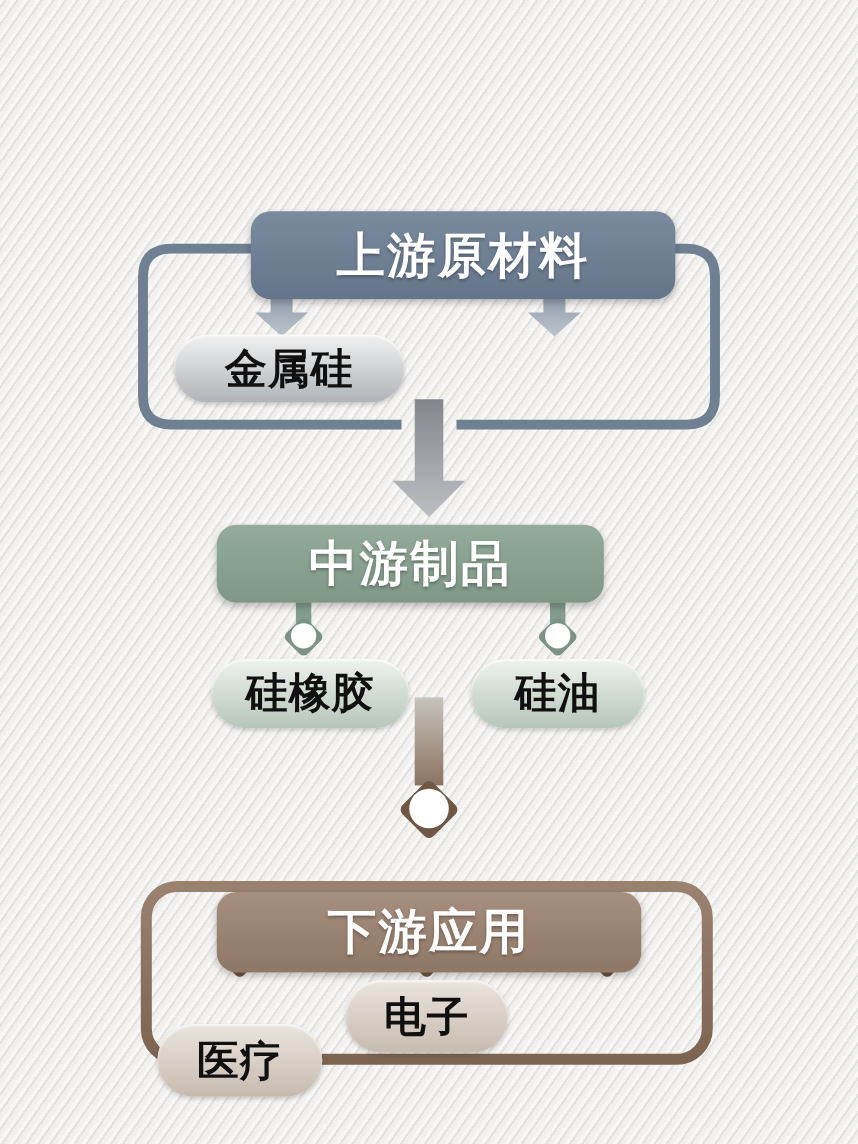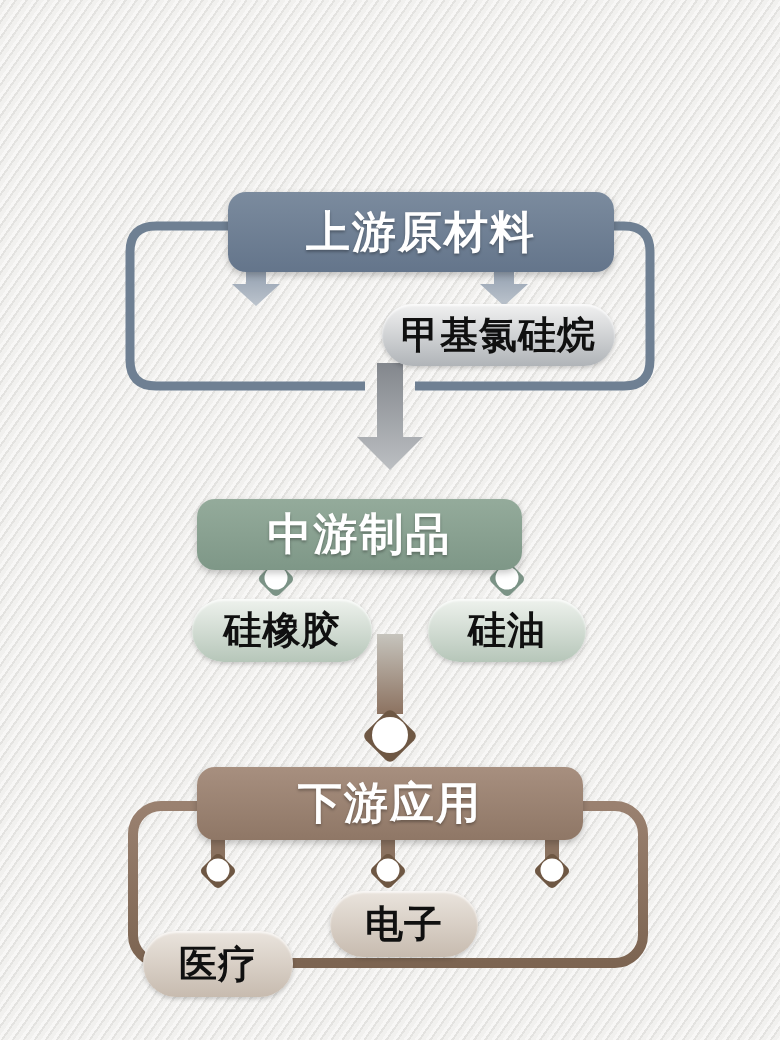--- a/index.html
+++ b/index.html
@@ -25,39 +25,39 @@
     margin:0;
   }
   .hdr{
     display:flex;align-items:center;justify-content:center;
     border-radius:18px;color:#fff;font-weight:900;font-size:44px;
     letter-spacing:2px;text-shadow:0 2px 3px rgba(0,0,0,.3);
     box-shadow:0 3px 7px rgba(0,0,0,.22);
   }
   .hdr.slate{background:linear-gradient(180deg,var(--slate-light,#7b8b9e),var(--slate-dark,#64758b));}
   .hdr.green{background:linear-gradient(180deg,var(--green-light,#94ab9b),var(--green-dark2,#7e9787));}
-  .hdr.brown{background:linear-gradient(180deg,var(--brown-light,#a78f7f),var(--brown-dark2,#8f7766));}
+  .hdr.brown{background:linear-gradient(180deg,var(--brown-light,#a78f7f),var(--brown-dark2,#8f7766));margin-top:44px;}
   .hdr-upstream{left:197px;top:192px;width:386px;height:80px;margin-left:31px;}
-  .hdr-midstream{left:197px;top:499px;width:325px;height:71px;}
+  .hdr-midstream{left:197px;top:477px;width:352px;height:71px;}
   .hdr-downstream{left:197px;top:767px;width:386px;height:73px;}
   .pill{
     display:flex;align-items:center;justify-content:center;
     border-radius:40px;color:#101010;font-weight:700;font-size:38px;
     letter-spacing:1px;
     box-shadow:0 2px 4px rgba(0,0,0,.18), inset 0 2px 2px rgba(255,255,255,.7);
   }
   .pill.gray {background:linear-gradient(180deg,var(--pill-gray-top,#f1f1f1),var(--pill-gray-bot,#b0b4b8));}
   .pill.green{background:linear-gradient(180deg,var(--pill-green-top,#eef2ed),var(--pill-green-bot,#b6c6b9));}
   .pill.brown{background:linear-gradient(180deg,var(--pill-brown-top,#eae4dd),var(--pill-brown-bot,#c7bbaf));}
   .p-u1{left:158px;top:304px;width:210px;height:62px;}
   .p-u2{left:382px;top:304px;width:233px;height:62px;}
   .p-m1{left:192px;top:599px;width:180px;height:63px;}
   .p-m2{left:428px;top:599px;width:158px;height:63px;}
   .p-d1{left:143px;top:931px;width:150px;height:66px;}
-  .p-d2{left:330px;top:891px;width:148px;height:66px;text-align:center;}
+  .p-d2{left:314px;top:891px;width:148px;height:66px;text-align:center;}
   .p-d3{left:464px;top:891px;width:173px;height:66px;}
 </style>
 </head>
 <body>
 
 <div class="page">
 
   <svg class="layer" width="780" height="1040" viewBox="0 0 780 1040">
     <defs>
       <linearGradient id="gArrowSmall" x1="0" y1="0" x2="0" y2="1">
@@ -107,21 +107,21 @@
     <rect x="-13.5" y="-13.5" width="27" height="27" rx="5" transform="translate(388,871) rotate(45)" fill="#6e5743"></rect>
     <circle cx="388" cy="870" r="11.5" fill="#ffffff"></circle>
 
     <rect x="545" y="838" width="14" height="21" fill="#8a7260"></rect>
     <rect x="-13.5" y="-13.5" width="27" height="27" rx="5" transform="translate(552,871) rotate(45)" fill="#6e5743"></rect>
     <circle cx="552" cy="870" r="11.5" fill="#ffffff"></circle>
   </svg>
 
 
   <div class="abs hdr slate hdr-upstream">上游原材料</div>
-  <div class="abs pill gray p-u2">甲基氯硅烷</div>
+  <div class="abs pill gray p-u1">金属硅</div>
 
   <div class="abs hdr green hdr-midstream">中游制品</div>
   <div class="abs pill green p-m2">硅油</div>
   <div class="abs pill green p-m1">硅橡胶</div>
 
   <div class="abs hdr brown hdr-downstream">下游应用</div>
   <div class="abs pill brown p-d1">医疗</div>
   <div class="abs pill brown p-d2">电子</div>
 
 </div>

